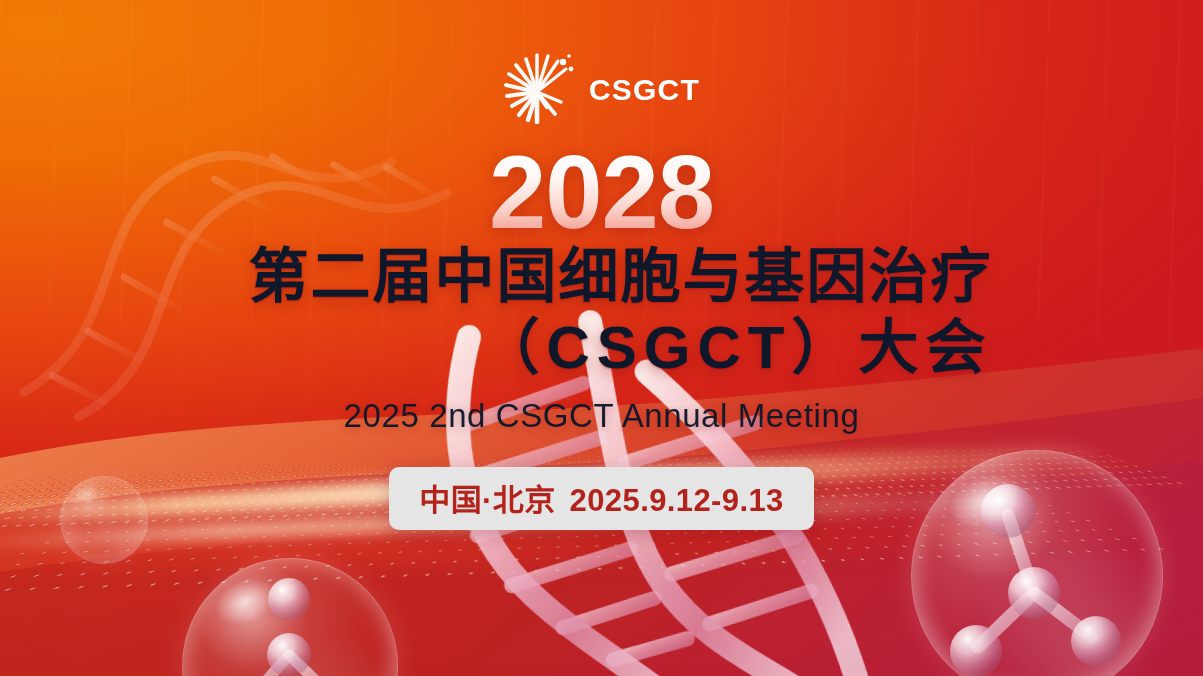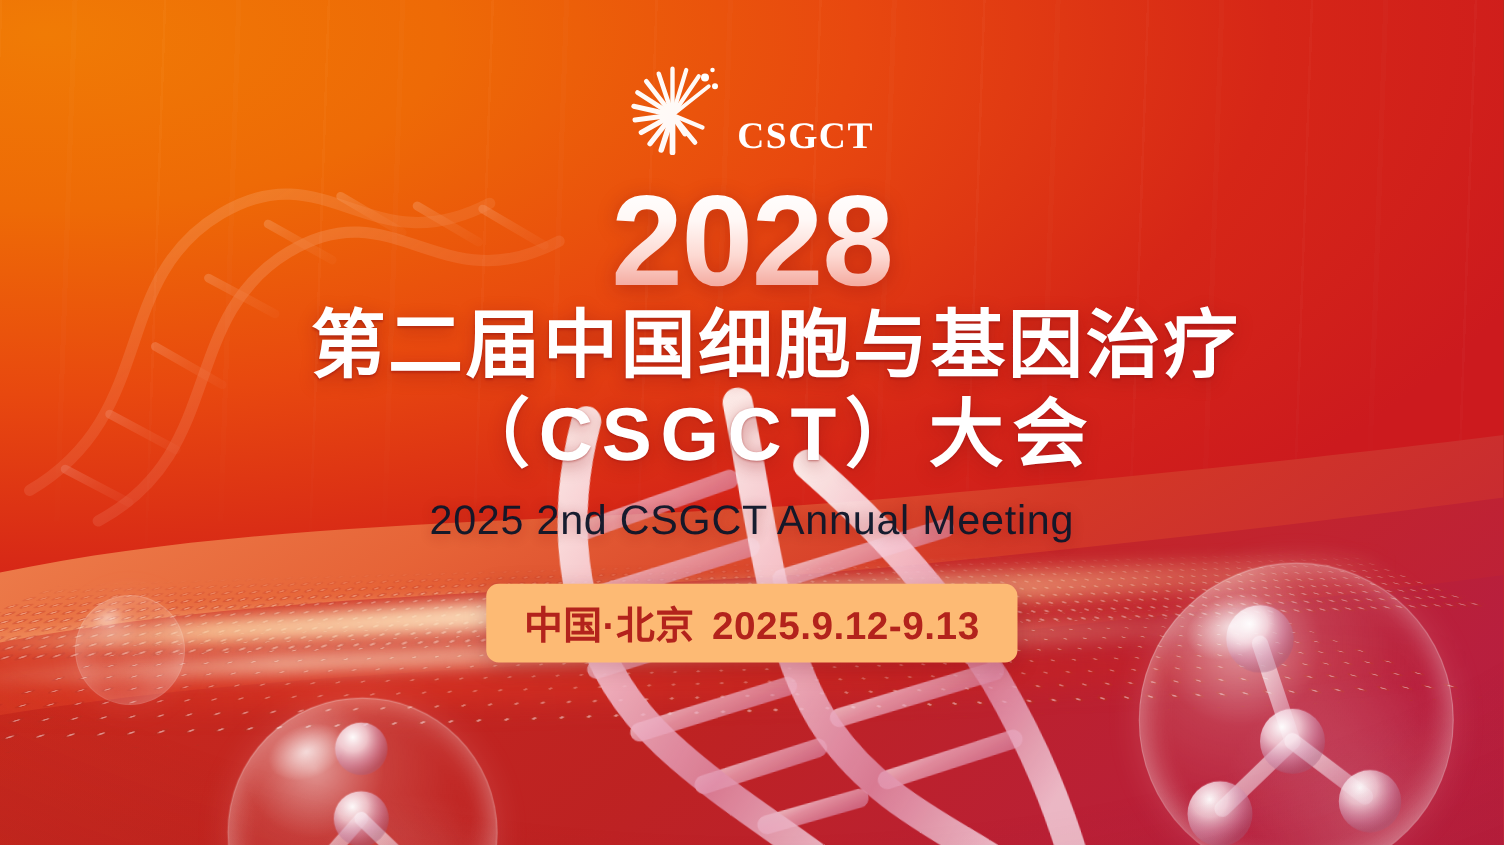--- a/index.html
+++ b/index.html
@@ -132,23 +132,22 @@
 
   
   .content {
     position: absolute; inset: 0;
     display: flex; flex-direction: column; align-items: center;
     z-index: 40;
   }
 
   
   .logo-row {
-    display: flex; align-items: flex-end; gap: 14px;
+    display: flex; align-items: center; gap: 14px;
     margin-top: 52px;
-    font-family: Liberation Serif, serif;
   }
   .logo-mark { width: 72px; height: 72px; display:block; }
   .logo-mark svg { width: 100%; height: 100%; display: block; }
   .logo-text {
     color: #fff;
     font-size: 30px;
     font-weight: 700;
     letter-spacing: 1.2px;
     line-height: 1;
     padding-top: 4px;
@@ -164,26 +163,26 @@
     background: linear-gradient(180deg, #ffffff 4%, #fff8f6 32%, #fdd9d2 62%, #f5b0a6 84%, #ef9a90 100%);
     -webkit-background-clip: text;
     background-clip: text;
     color: transparent;
     -webkit-text-fill-color: transparent;
     filter: drop-shadow(0 3px 8px rgba(140,16,16,.40));
   }
 
   
   .title-cn {
-    color: #ffffff;
+    color: #0f172a;
     font-size: 60px;
     font-weight: 800;
     line-height: 1.12;
     letter-spacing: 2px;
-    text-align: center;
+    text-align: right;
     margin-top: 2px;
     text-shadow: 0 4px 14px rgba(150,20,20,.45), 0 1px 2px rgba(150,20,20,.5);
     font-family: "Liberation Sans", "DejaVu Sans", sans-serif;
     margin-left: 38px;
   }
   .title-cn .line2 {
     display: block;
     letter-spacing: 7px;
     margin-top: 4px;
   }
@@ -195,21 +194,21 @@
     font-size: 33px;
     font-weight: 400;
     letter-spacing: .6px;
     text-shadow: 0 2px 10px rgba(150,30,30,.42);
     opacity: .97;
   }
 
   
   .date-pill {
     margin-top: 32px;
-    background: #fdba74;
+    background: #e5e5e5;
     color: #b3231c;
     font-size: 31px;
     font-weight: 700;
     letter-spacing: .4px;
     padding: 8px 30px 10px;
     border-radius: 10px;
     box-shadow: 0 4px 18px rgba(120,10,20,.28);
     white-space: nowrap;
   }
   .date-pill .loc { margin-right: 14px; }

